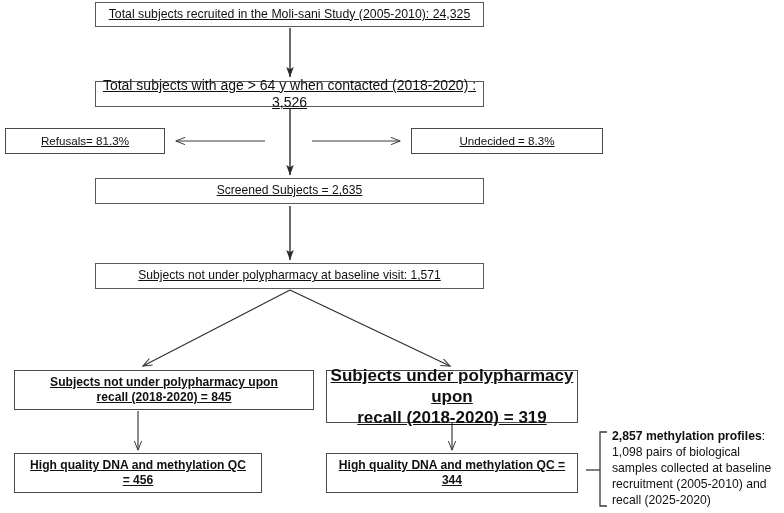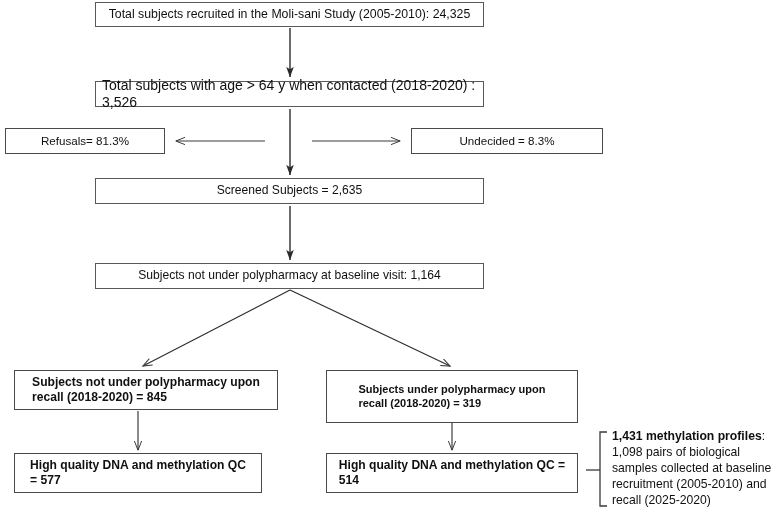--- a/index.html
+++ b/index.html
@@ -17,42 +17,43 @@
     overflow: hidden;
   }
   .box {
     position: absolute;
     box-sizing: border-box;
     border: 1px solid #595959;
     background: #ffffff;
     display: flex;
     align-items: center;
     justify-content: center;
-    text-align: left;
+    text-align: center;
     color: #101010;
     line-height: 1.25;
-    padding: 2px 6px;
+    padding: 2px 0;
+    text-decoration: underline;
   }
   .box.thick {
     border: 1.5px solid #4a4a4a;
   }
   .box span {
     display: block;
     white-space: pre-line;
   }
 
   
   #node-recruited   { left: 95px;  top: 2px;   width: 389px; height: 25px; font-size: 12.3px; }
   #node-contacted   { left: 95px;  top: 81px;  width: 389px; height: 26px; font-size: 14px; }
   #node-refusals    { left: 5px;   top: 128px; width: 160px; height: 26px; font-size: 11.6px; }
   #node-undecided   { left: 411px; top: 128px; width: 192px; height: 26px; font-size: 11.6px; }
   #node-screened    { left: 95px;  top: 178px; width: 389px; height: 26px; font-size: 12.1px; }
   #node-baseline    { left: 95px;  top: 263px; width: 389px; height: 26px; font-size: 12.1px; }
-  #node-recall-not  { left: 14px;  top: 370px; width: 264px; height: 40px; font-size: 12.1px; font-weight: bold; }
-  #node-recall-yes  { left: 326px; top: 370px; width: 252px; height: 53px; font-size: 11px; font-weight: bold; }
+  #node-recall-not  { left: 14px;  top: 370px; width: 300px; height: 40px; font-size: 12.1px; font-weight: bold; }
+  #node-recall-yes  { left: 326px; top: 370px; width: 252px; height: 53px; font-size: 17px; font-weight: bold; }
   #node-qc-left     { left: 14px;  top: 453px; width: 248px; height: 40px; font-size: 12.1px; font-weight: bold; }
   #node-qc-right    { left: 326px; top: 453px; width: 252px; height: 40px; font-size: 12.1px; font-weight: bold; }
 
   
   #connectors {
     position: absolute;
     left: 0; top: 0;
     width: 784px;
     height: 513px;
     pointer-events: none;
@@ -121,40 +122,40 @@
 
   <div class="box thick" id="node-undecided">
     <span>Undecided = 8.3%</span>
   </div>
 
   <div class="box" id="node-screened">
     <span>Screened Subjects = 2,635</span>
   </div>
 
   <div class="box" id="node-baseline">
-    <span>Subjects not under polypharmacy at baseline visit: 1,164</span>
+    <span>Subjects not under polypharmacy at baseline visit: 1,571</span>
   </div>
 
   <div class="box thick" id="node-recall-not">
     <span>Subjects not under polypharmacy upon
 recall (2018-2020) = 845</span>
   </div>
 
   <div class="box thick" id="node-recall-yes">
     <span>Subjects under polypharmacy upon
 recall (2018-2020) = 319</span>
   </div>
 
   <div class="box thick" id="node-qc-left">
     <span>High quality DNA and methylation QC
-= 577</span>
+= 456</span>
   </div>
 
   <div class="box thick" id="node-qc-right">
     <span>High quality DNA and methylation QC =
-514</span>
+344</span>
   </div>
 
   <div id="annotation">
-    <span class="lead">1,431 methylation profiles</span><span>: 1,098 pairs of biological samples collected at baseline recruitment (2005-2010) and recall (2025-2020)</span>
+    <span class="lead">2,857 methylation profiles</span><span>: 1,098 pairs of biological samples collected at baseline recruitment (2005-2010) and recall (2025-2020)</span>
   </div>
 
 </div>
 
 </body></html>

